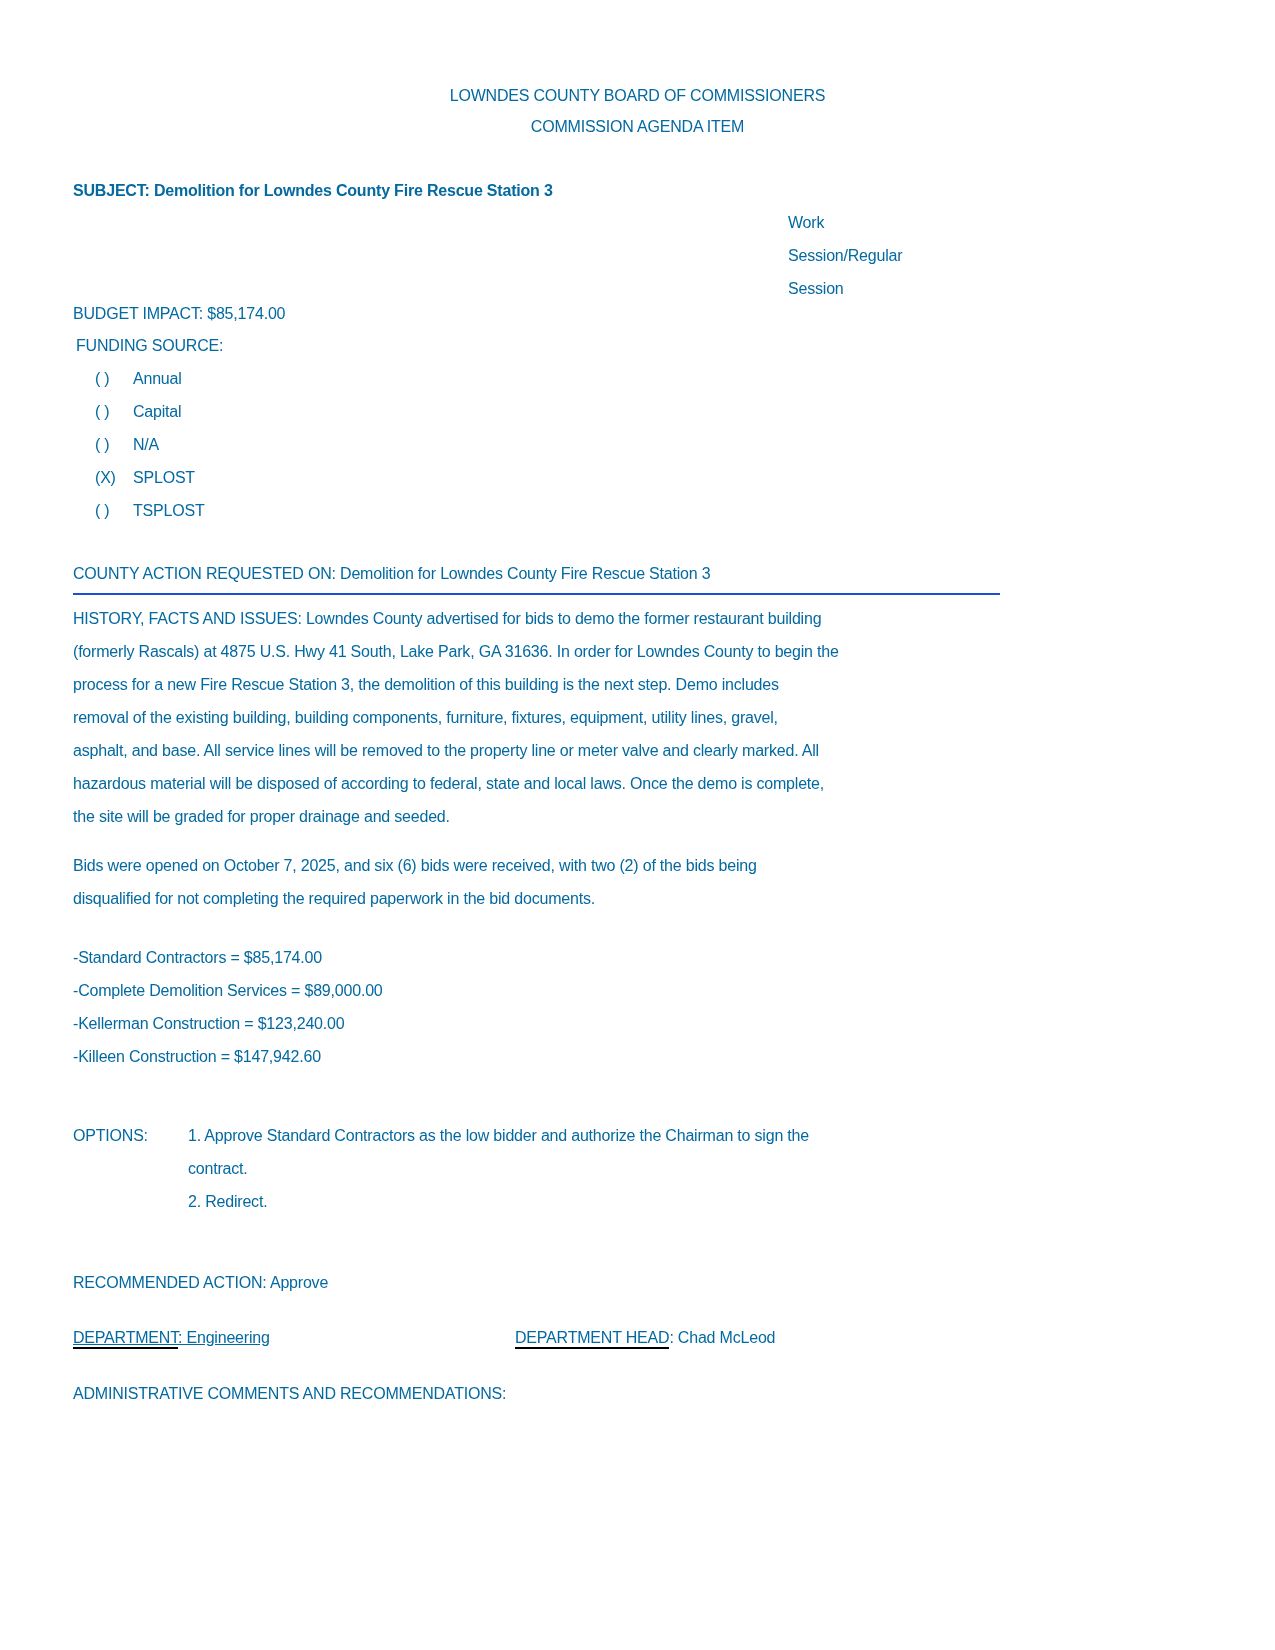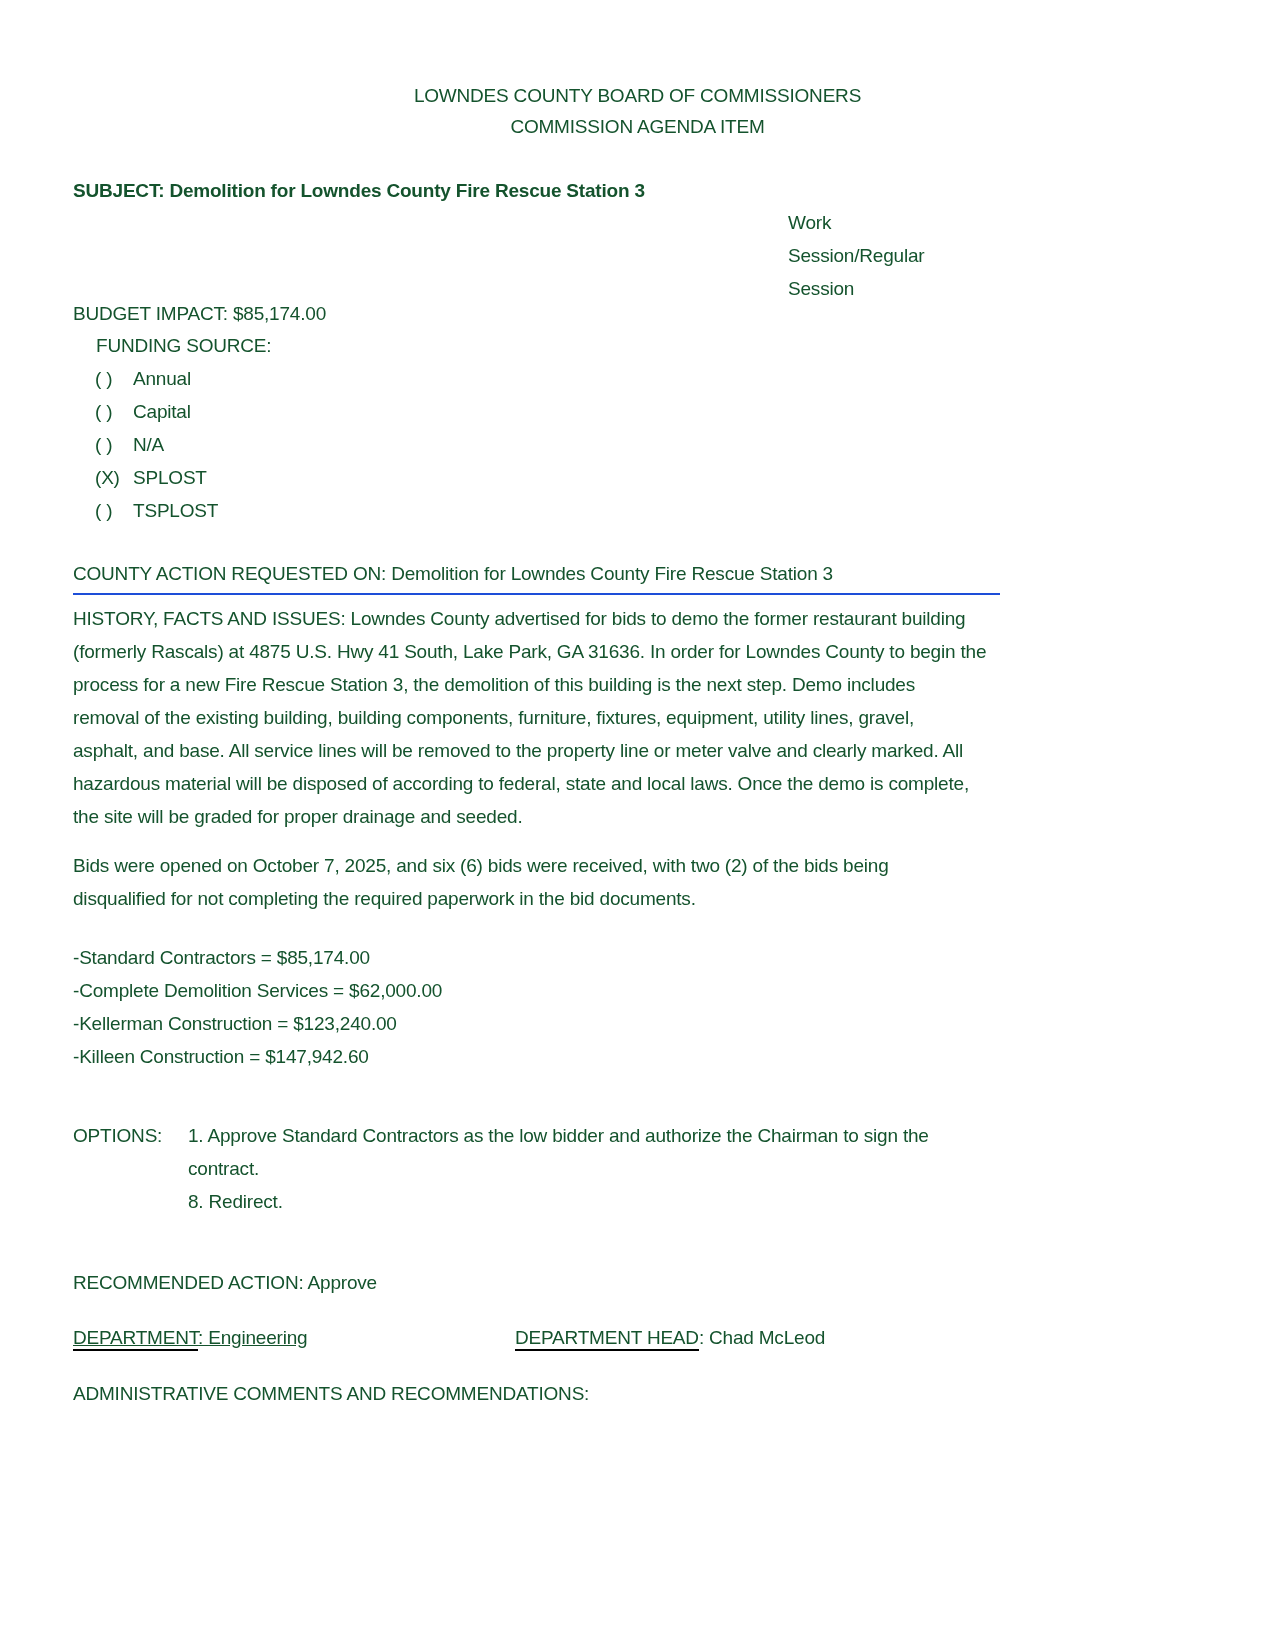--- a/index.html
+++ b/index.html
@@ -1,23 +1,23 @@
 <!DOCTYPE html>
 <html><head>
 <meta charset="utf-8">
 <style>
   html, body { margin: 0; padding: 0; background: #ffffff; }
   .page {
     position: relative;
     width: 1275px;
     height: 1650px;
     background: #ffffff;
-    color: #14532d;
+    color: #0369a1;
     font-family: "Liberation Sans", "DejaVu Sans", sans-serif;
-    font-size: 19px;
+    font-size: 16px;
     line-height: 33px;
     letter-spacing: -0.2px;
     overflow: hidden;
   }
   .abs { position: absolute; }
   .center { left: 0; right: 0; text-align: center; line-height: 31px; }
   .preline { white-space: pre-line; }
   .fo-row { line-height: 33px; }
   .fo-mark { display: inline-block; width: 38px; }
   .fo-label { }
@@ -43,21 +43,21 @@
 
   <div class="abs" style="top:174px; left:73px;font-weight:bold;">SUBJECT: Demolition for Lowndes County Fire Rescue Station 3</div>
 
   <div class="abs preline" style="top:206px; left:788px; width:180px;">Work
 Session/Regular
 Session</div>
 
 
   <div class="abs" style="top:297px; left:73px;">BUDGET IMPACT: $85,174.00</div>
 
-  <div class="abs" style="top:329px; left:96px;">FUNDING SOURCE:</div>
+  <div class="abs" style="top:329px; left:76px;">FUNDING SOURCE:</div>
 
   <div class="abs" style="top:362px; left:95px;">
     <div class="fo-row">
       <span class="fo-mark">( )</span><span class="fo-label">Annual</span>
     </div>
     <div class="fo-row">
       <span class="fo-mark">( )</span><span class="fo-label">Capital</span>
     </div>
     <div class="fo-row">
       <span class="fo-mark">( )</span><span class="fo-label">N/A</span>
@@ -78,31 +78,31 @@
 removal of the existing building, building components, furniture, fixtures, equipment, utility lines, gravel,
 asphalt, and base. All service lines will be removed to the property line or meter valve and clearly marked. All
 hazardous material will be disposed of according to federal, state and local laws. Once the demo is complete,
 the site will be graded for proper drainage and seeded.</div>
 
   <div class="abs preline" style="top:849px; left:73px;">Bids were opened on October 7, 2025, and six (6) bids were received, with two (2) of the bids being
 disqualified for not completing the required paperwork in the bid documents.</div>
 
   <div class="abs" style="top:941px; left:73px;">
     <div>-Standard Contractors = $85,174.00</div>
-    <div>-Complete Demolition Services = $62,000.00</div>
+    <div>-Complete Demolition Services = $89,000.00</div>
     <div>-Kellerman Construction = $123,240.00</div>
     <div>-Killeen Construction = $147,942.60</div>
   </div>
 
   <div class="abs options-row" style="top:1119px; left:73px;">
     <div class="options-label">OPTIONS:</div>
     <div class="options-items">
       <div class="preline">1. Approve Standard Contractors as the low bidder and authorize the Chairman to sign the
 contract.</div>
-      <div class="preline">8. Redirect.</div>
+      <div class="preline">2. Redirect.</div>
     </div>
   </div>
 
   <div class="abs" style="top:1266px; left:73px;">RECOMMENDED ACTION: Approve</div>
 
   <div class="abs" style="top:1321px; left:73px;text-decoration:underline;">
     <span class="u">DEPARTMENT</span><span>: Engineering</span>
   </div>
 
   <div class="abs" style="top:1321px; left:515px;">

